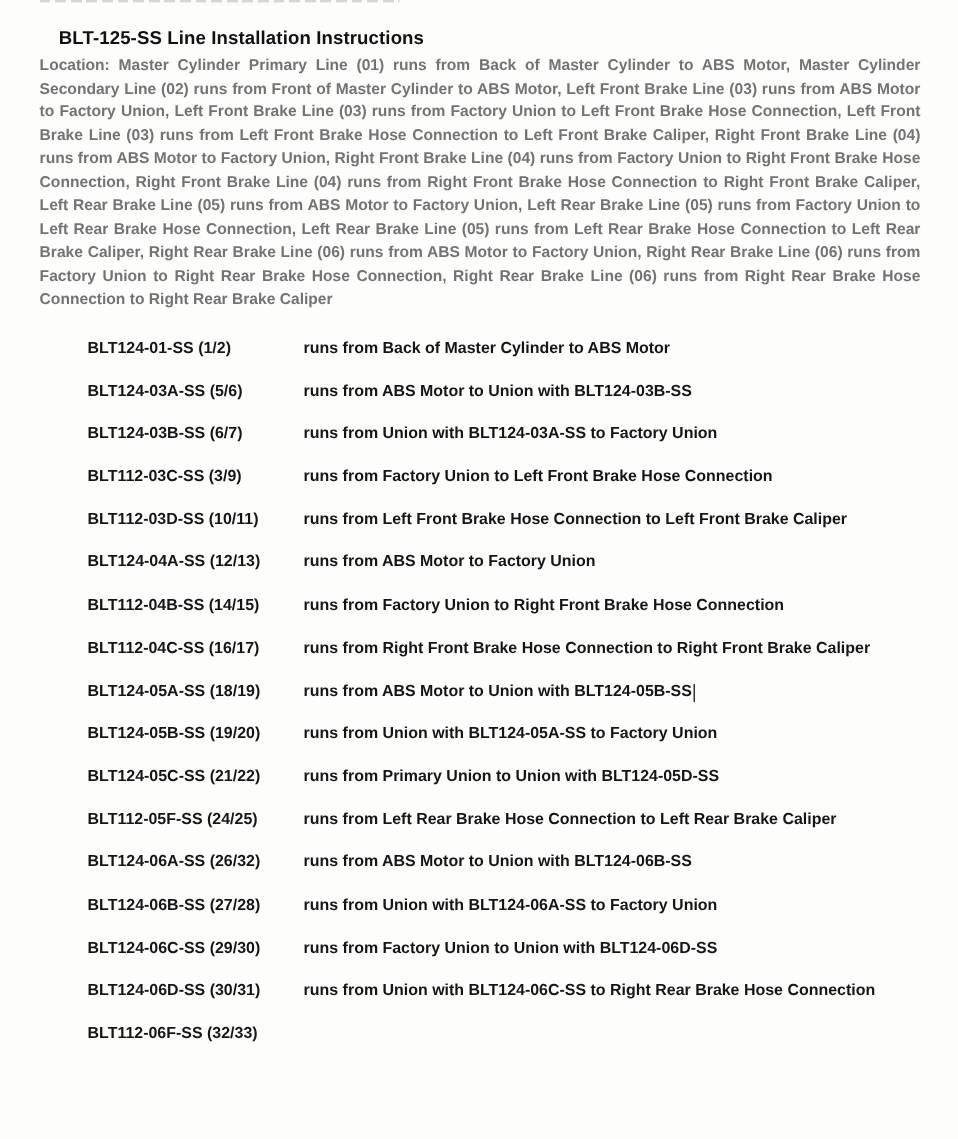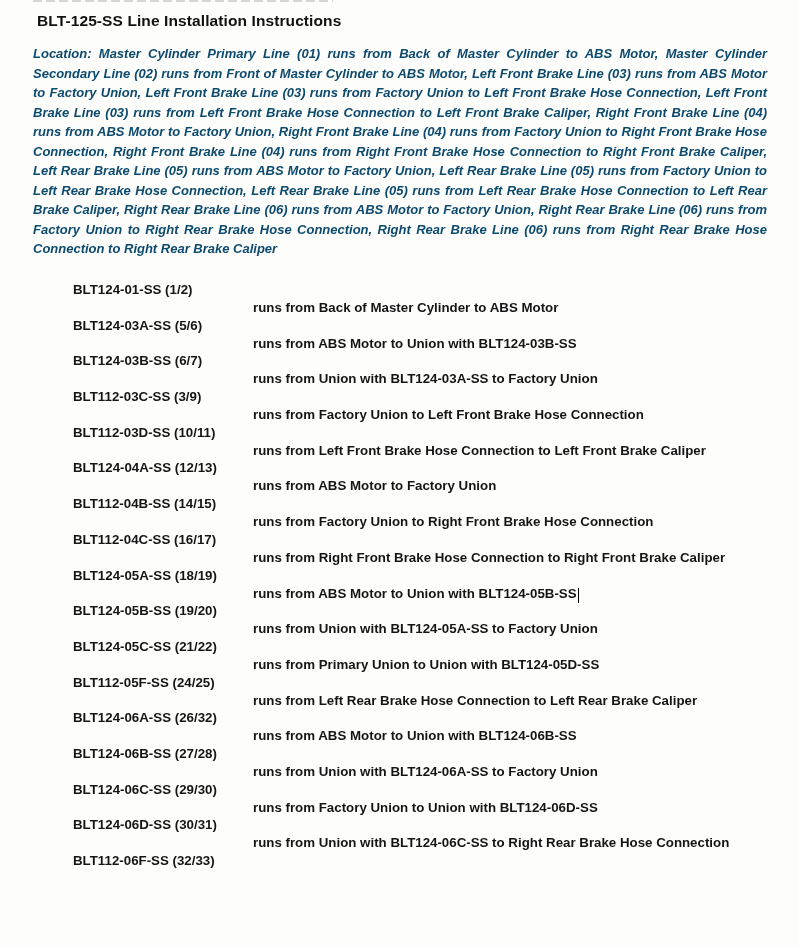--- a/index.html
+++ b/index.html
@@ -14,46 +14,45 @@
   }
   .page { position: absolute; inset: 0; }
   .top-artifact {
     position: absolute; top: 0; left: 33px;
     width: 300px; height: 2px;
     background: repeating-linear-gradient(90deg, #c9c9c5 0 9px, #fdfdfc 9px 13px);
     opacity: .75;
   }
   .title {
     position: absolute; top: 8px; left: 33px;
-    margin: 4px;
+    margin: 16px;
     font-size: 15.5px; font-weight: 700;
     letter-spacing: 0.1px;
     color: #111;
   }
   .location {
     position: absolute; top: 44px; left: 33px;
     width: 734px; margin: 0;
     font-size: 13px; font-weight: 700;
     line-height: 19.5px;
     text-align: justify;
-    color: #0c4a6e;
-    font-style: italic;
+    color: #737373;
   }
   .parts {
     position: absolute; top: 282px; left: 33px; right: 20px;
   }
   .row {
     display: flex; align-items: flex-start;
     height: 35.7px;
     font-size: 13.3px; font-weight: 700;
     line-height: 16px;
     white-space: nowrap;
   }
   .part-col { flex: 0 0 180px; width: 180px; padding-left: 40px; }
-  .desc-col { flex: 1; margin-top: 18px; }
+  .desc-col { flex: 1; }
   .caret {
     display: inline-block;
     width: 1.5px; height: 15px;
     background: #000;
     margin-left: 1px;
     vertical-align: text-bottom;
     transform: translateY(2px);
   }
 </style>
 </head>

